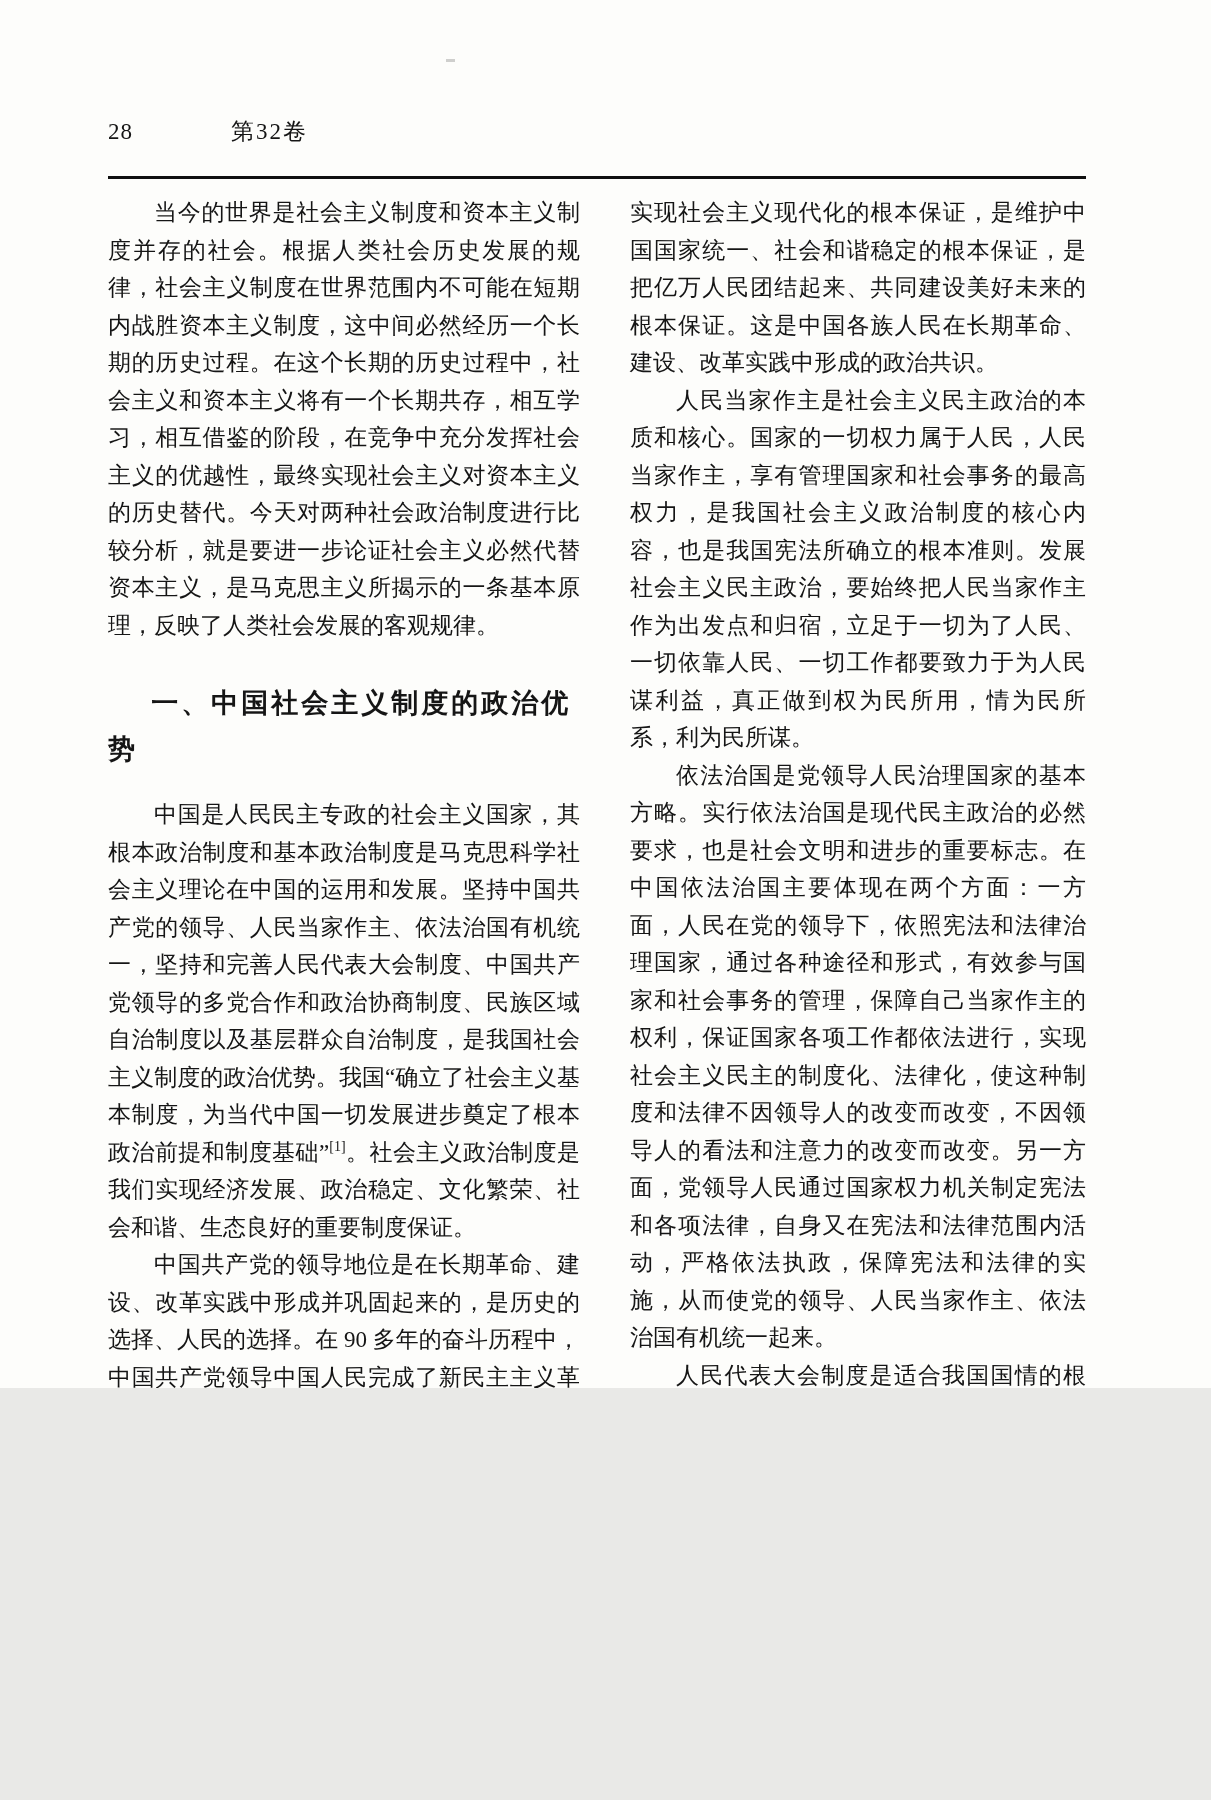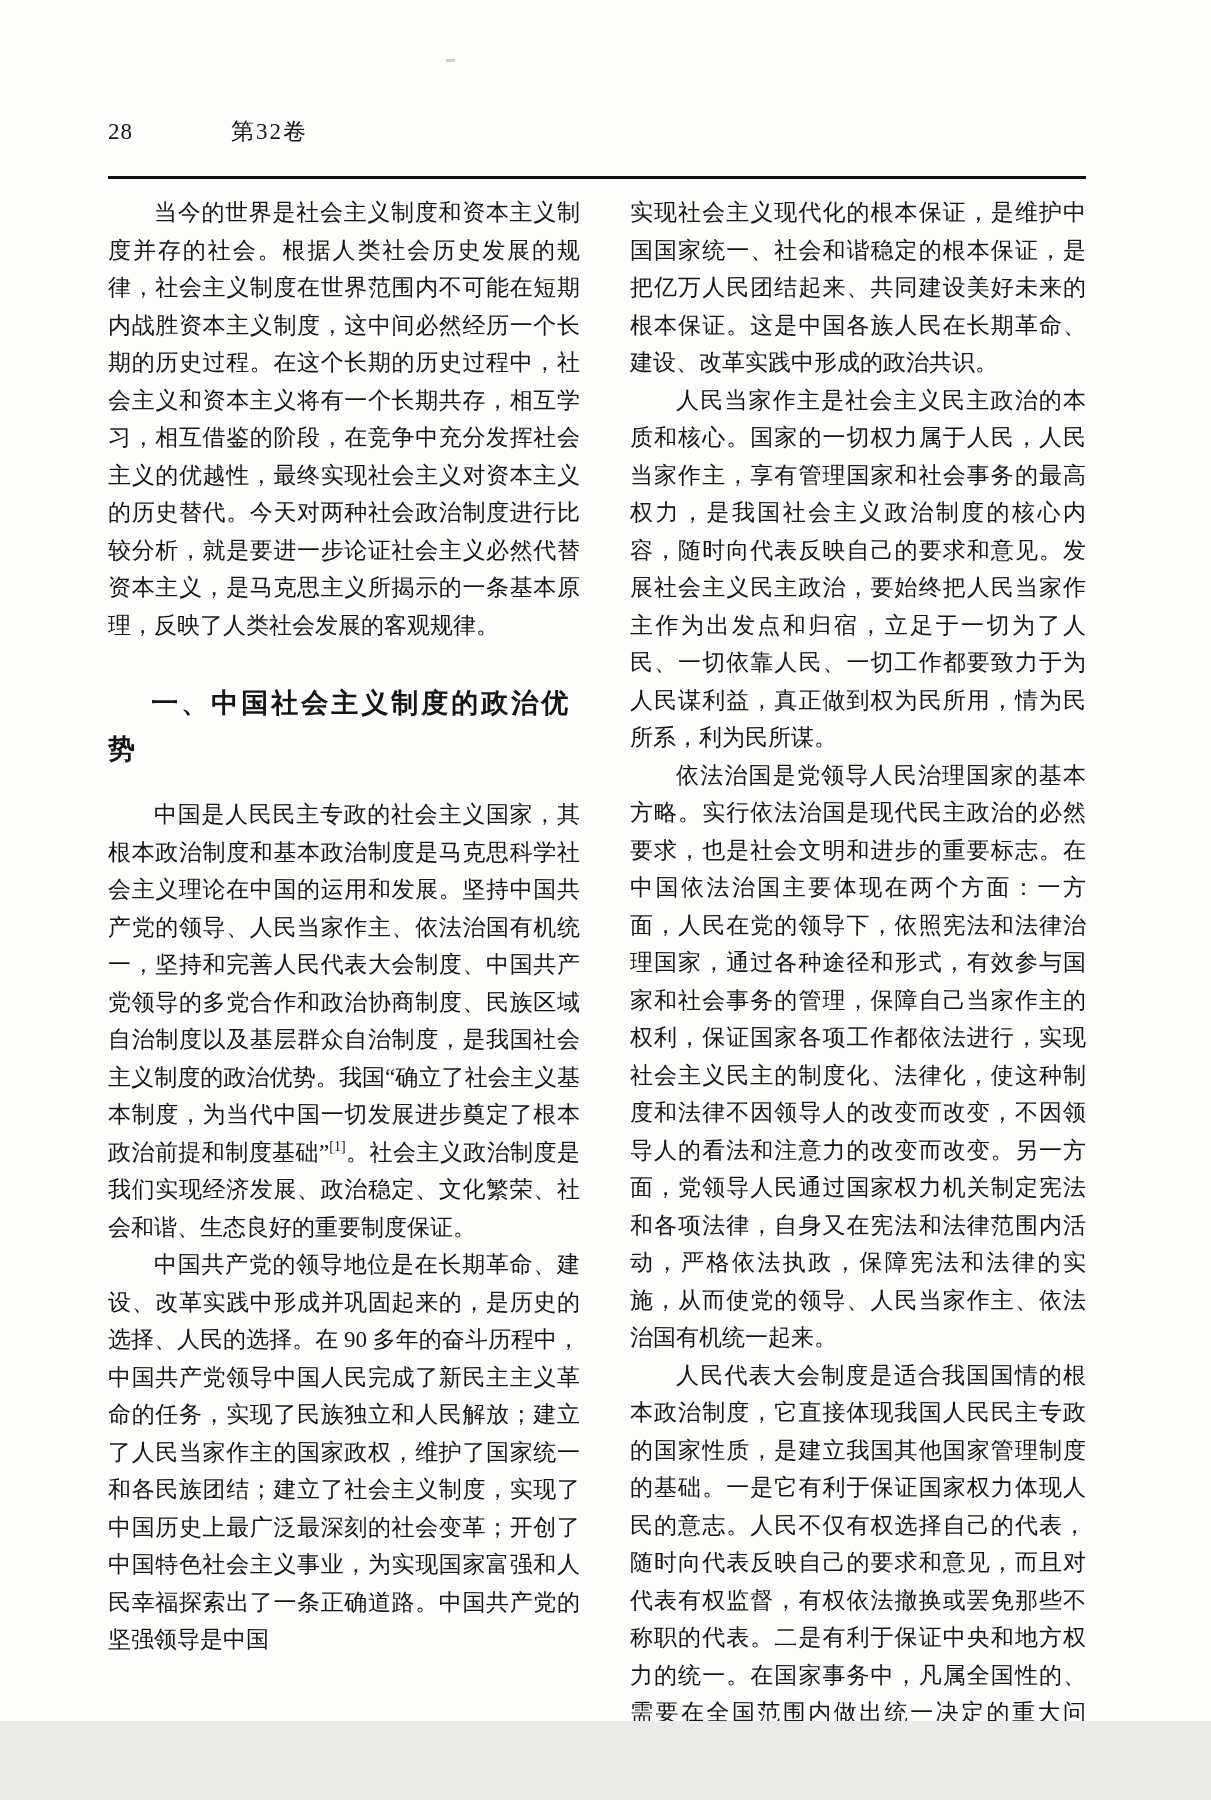--- a/index.html
+++ b/index.html
@@ -3,21 +3,21 @@
 <meta charset="utf-8">
 <style>
   html, body {
     margin: 0;
     padding: 0;
     background: #e9e9e7;
   }
   .page {
     position: relative;
     width: 1211px;
-    height: 1721px;
+    height: 1388px;
     margin: 0 auto;
     background: #fdfdfb;
     overflow: hidden;
     font-family: "Liberation Serif", "DejaVu Serif", serif;
     color: #151515;
   }
   
   .running-head {
     position: absolute;
     top: 118px;
@@ -148,21 +148,21 @@
 
       <p class="indent"><span>中国是人民民主专政的社会主义国家，其根本政治制度和基本政治制度是马克思科学社会主义理论在中国的运用和发展。坚持中国共产党的领导、人民当家作主、依法治国有机统一，坚持和完善人民代表大会制度、中国共产党领导的多党合作和政治协商制度、民族区域自治制度以及基层群众自治制度，是我国社会主义制度的政治优势。我国“确立了社会主义基本制度，为当代中国一切发展进步奠定了根本政治前提和制度基础”</span><sup class="ref-sup">[1]</sup><span>。社会主义政治制度是我们实现经济发展、政治稳定、文化繁荣、社会和谐、生态良好的重要制度保证。</span></p>
 
 
       <p class="indent">中国共产党的领导地位是在长期革命、建设、改革实践中形成并巩固起来的，是历史的选择、人民的选择。在 90 多年的奋斗历程中，中国共产党领导中国人民完成了新民主主义革命的任务，实现了民族独立和人民解放；建立了人民当家作主的国家政权，维护了国家统一和各民族团结；建立了社会主义制度，实现了中国历史上最广泛最深刻的社会变革；开创了中国特色社会主义事业，为实现国家富强和人民幸福探索出了一条正确道路。中国共产党的坚强领导是中国</p>
     </div>
 
     <div class="col col-right">
       <p>实现社会主义现代化的根本保证，是维护中国国家统一、社会和谐稳定的根本保证，是把亿万人民团结起来、共同建设美好未来的根本保证。这是中国各族人民在长期革命、建设、改革实践中形成的政治共识。</p>
 
-      <p class="indent">人民当家作主是社会主义民主政治的本质和核心。国家的一切权力属于人民，人民当家作主，享有管理国家和社会事务的最高权力，是我国社会主义政治制度的核心内容，随时向代表反映自己的要求和意见。发展社会主义民主政治，要始终把人民当家作主作为出发点和归宿，立足于一切为了人民、一切依靠人民、一切工作都要致力于为人民谋利益，真正做到权为民所用，情为民所系，利为民所谋。</p>
+      <p class="indent">人民当家作主是社会主义民主政治的本质和核心。国家的一切权力属于人民，人民当家作主，享有管理国家和社会事务的最高权力，是我国社会主义政治制度的核心内容，也是我国宪法所确立的根本准则。发展社会主义民主政治，要始终把人民当家作主作为出发点和归宿，立足于一切为了人民、一切依靠人民、一切工作都要致力于为人民谋利益，真正做到权为民所用，情为民所系，利为民所谋。</p>
 
       <p class="indent">依法治国是党领导人民治理国家的基本方略。实行依法治国是现代民主政治的必然要求，也是社会文明和进步的重要标志。在中国依法治国主要体现在两个方面：一方面，人民在党的领导下，依照宪法和法律治理国家，通过各种途径和形式，有效参与国家和社会事务的管理，保障自己当家作主的权利，保证国家各项工作都依法进行，实现社会主义民主的制度化、法律化，使这种制度和法律不因领导人的改变而改变，不因领导人的看法和注意力的改变而改变。另一方面，党领导人民通过国家权力机关制定宪法和各项法律，自身又在宪法和法律范围内活动，严格依法执政，保障宪法和法律的实施，从而使党的领导、人民当家作主、依法治国有机统一起来。</p>
 
 
       <p class="indent">人民代表大会制度是适合我国国情的根本政治制度，它直接体现我国人民民主专政的国家性质，是建立我国其他国家管理制度的基础。一是它有利于保证国家权力体现人民的意志。人民不仅有权选择自己的代表，随时向代表反映自己的要求和意见，而且对代表有权监督，有权依法撤换或罢免那些不称职的代表。二是有利于保证中央和地方权力的统一。在国家事务中，凡属全国性的、需要在全国范围内做出统一决定的重大问题，都由中央决定；属于地方性问题，则由</p>
     </div>
 
   </div>
 
   <div class="watermark">万方数据</div>

